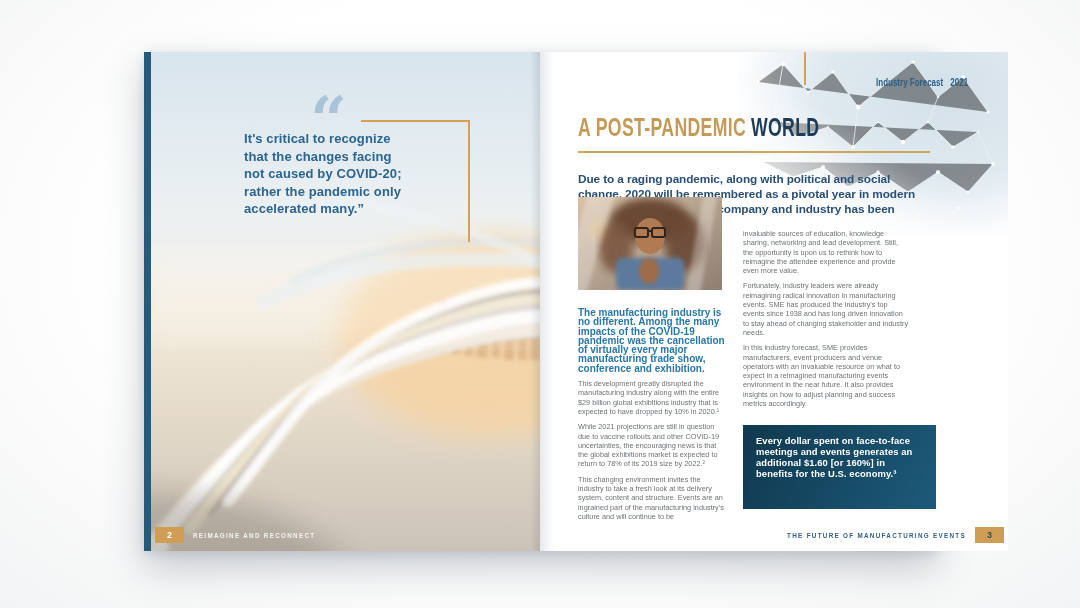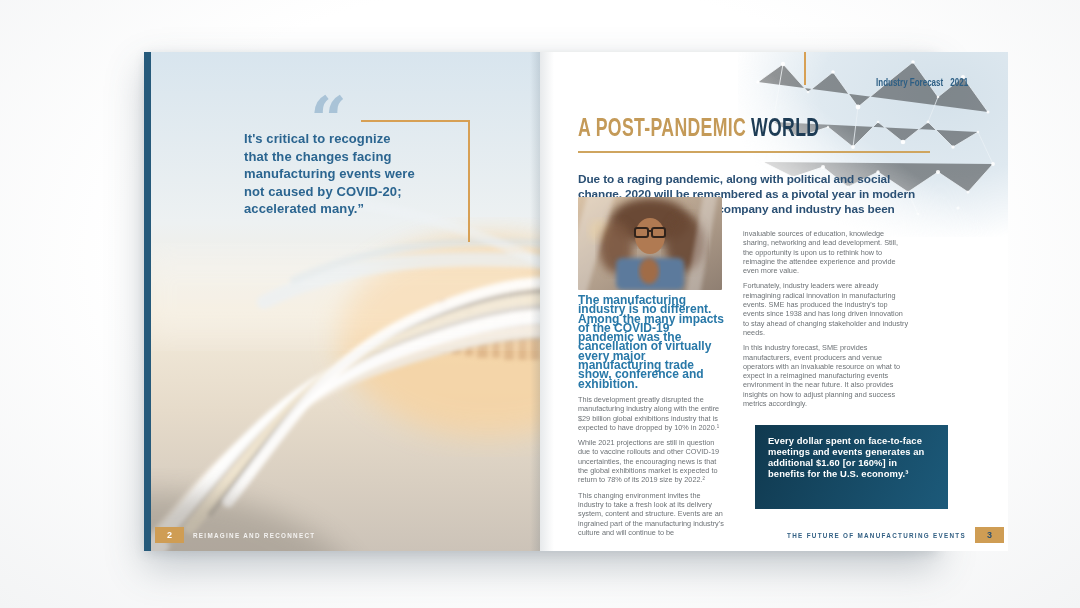--- a/index.html
+++ b/index.html
@@ -51,24 +51,24 @@
     white-space:nowrap;transform:scaleX(.68);transform-origin:0 50%;letter-spacing:.5px;}
   .headline .accent{color:#c49a58;}
   .headline .emph{color:#1e3c55;margin-left:7px;}
   .headline-rule{position:absolute;left:38px;top:99px;width:352px;height:1.5px;background:#cfa55f;z-index:1;}
   .intro{position:absolute;left:38px;top:108px;width:350px;z-index:1;color:#2b5074;
     font-weight:bold;font-size:11.8px;line-height:15px;letter-spacing:-.1px;}
   .col{position:absolute;top:145px;z-index:1;}
   .col1{left:38px;width:148px;}
   .col2{left:203px;width:166px;margin-top:32px;}
   .photo{width:144px;height:93px;display:block;border-radius:1px;}
-  .lead{margin:6px 0 0;color:#2878a8;font-weight:bold;font-size:12px;line-height:9.3px;}
+  .lead{margin:18px 0 0;color:#2878a8;font-weight:bold;font-size:10px;line-height:9.3px;}
   .bodyp{margin:6px 0 0;color:#6d7276;font-size:7.3px;line-height:9.3px;}
   .col2 .bodyp:first-child{margin-top:0;}
-  .callout{position:absolute;left:215px;top:373px;width:193px;height:84px;z-index:2;
+  .callout{position:absolute;left:203px;top:373px;width:193px;height:84px;z-index:2;
     box-sizing:border-box;padding:11px 13px;overflow:hidden;
     background:linear-gradient(115deg,#10394f 0%,#1c5a7a 100%);
     color:#ffffff;font-weight:bold;font-size:9.4px;line-height:10.9px;letter-spacing:.1px;}
 </style>
 </head>
 <body>
 
 <div class="spread">
 
   <div class="page page-left">
@@ -121,22 +121,22 @@
       <rect x="0" y="200" width="396" height="90" fill="#ffffff" opacity=".25" filter="url(#b14)"></rect>
     </svg>
 
     <div class="spine"></div>
 
     <div class="quote-mark">“</div>
     <div class="quote-frame"></div>
     <div class="quote-text">
       <div>It's critical to recognize</div>
       <div>that the changes facing</div>
-      <div>manufacturing events were</div>
       <div>not caused by COVID-20;</div>
+      <div>rather the pandemic only</div>
       <div>accelerated many.”</div>
     </div>
 
     <div class="pfooter pfooter-left">
       <div class="badge badge-left">2</div>
       <div class="foot-label foot-label-left">REIMAGINE AND RECONNECT</div>
     </div>
   </div>
 
   <div class="page page-right">

